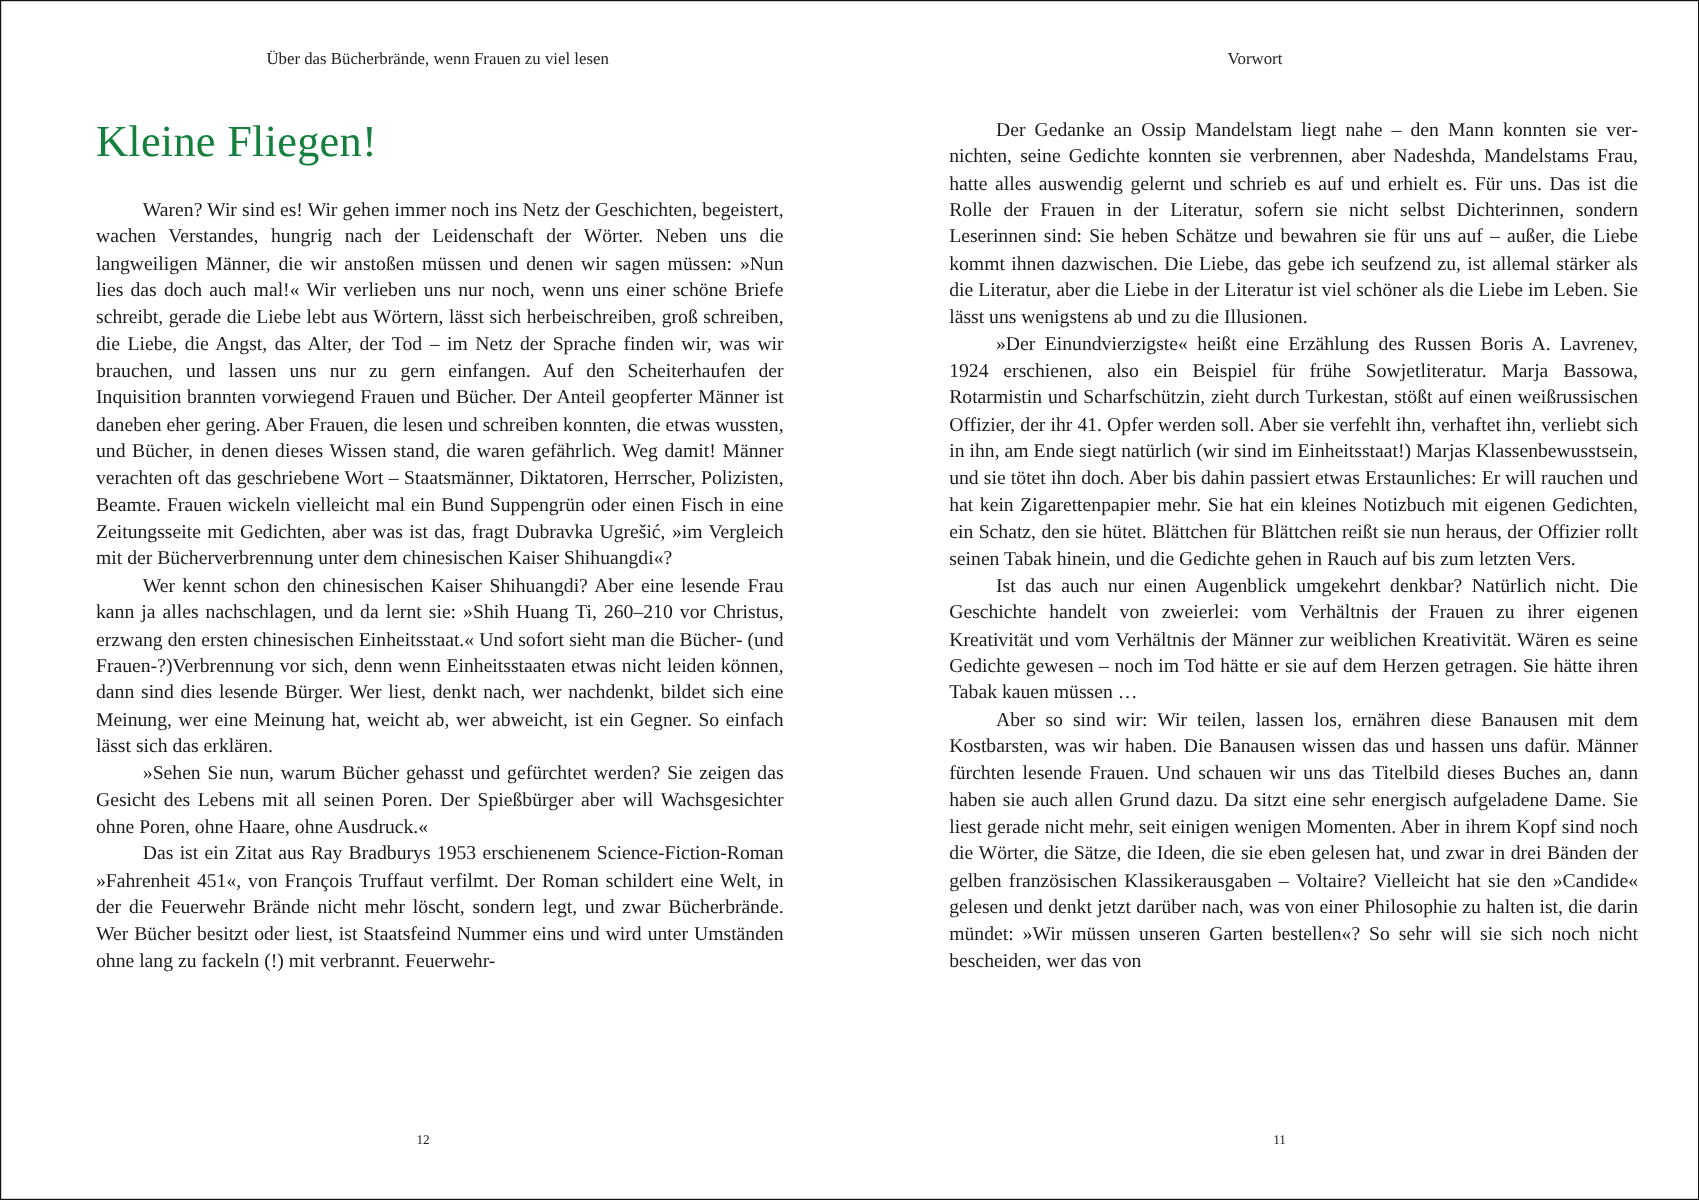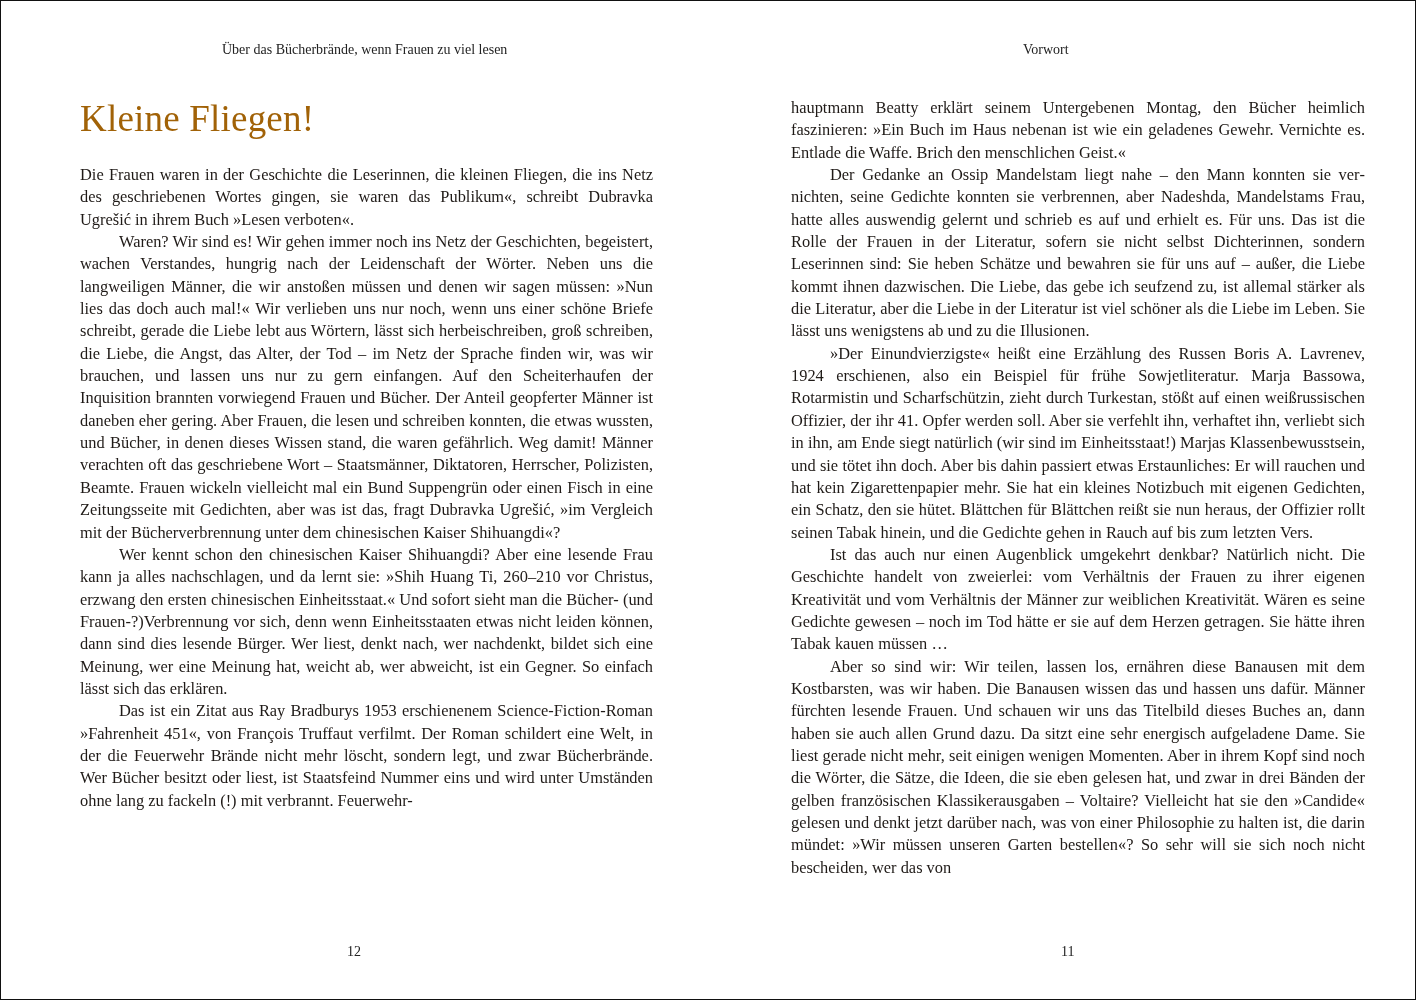--- a/index.html
+++ b/index.html
@@ -19,63 +19,62 @@
   .running-head {
     position: absolute; top: 41px; left: 0; width: 100%;
     font-family: "Liberation Serif", serif; font-size: 14px; color: #222;
   }
   .page.left .running-head { left: 0; width: 707px; text-align: center; padding-left: 0; }
   .page.left .running-head span { position: absolute; left: 221px; }
   .page.right .running-head span { position: absolute; left: 315px; }
   .chapter-title {
     position: absolute; left: 79px; top: 96px; margin: 0;
     font-family: "Liberation Serif", serif; font-weight: normal;
-    font-size: 37px; color: #a16207; letter-spacing: 0.2px;
+    font-size: 37px; color: #15803d; letter-spacing: 0.2px;
   }
   .textblock {
     position: absolute; width: 573px;
     font-family: "Liberation Serif", serif; font-size: 16.4px;
     line-height: 22.35px; text-align: justify; hyphens: manual;
   }
   .page.left .textblock { left: 79px; top: 163px; }
   .page.right .textblock { left: 83px; top: 96px; width: 574px; }
   .textblock p { margin: 0; text-indent: 39px; }
   .textblock p.noindent { text-indent: 0; }
   .folio {
     position: absolute; top: 943px;
-    font-family: "Liberation Serif", serif; font-size: 14px; color: #222;
+    font-family: "Liberation Serif", serif; font-size: 11px; color: #222;
   }
   .page.left .folio { left: 346px; }
   .page.right .folio { left: 353px; }
 </style>
 </head>
 <body>
 
 <div class="spread">
 
   <div class="page left">
     <div class="running-head">
       <span>Über das Bücherbrände, wenn Frauen zu viel lesen</span>
     </div>
     <h1 class="chapter-title">Kleine Fliegen!</h1>
     <div class="textblock">
-      <p class="noindent">Die Frauen waren in der Geschichte die Leserinnen, die kleinen Fliegen, die ins Netz des geschriebenen Wortes gingen, sie waren das Publikum«, schreibt Du­bravka Ugrešić in ihrem Buch »Lesen verboten«.</p>
       <p>Waren? Wir sind es! Wir gehen immer noch ins Netz der Geschichten, be­geistert, wachen Verstandes, hungrig nach der Leidenschaft der Wörter. Neben uns die langweiligen Männer, die wir anstoßen müssen und denen wir sagen müssen: »Nun lies das doch auch mal!« Wir verlieben uns nur noch, wenn uns einer schöne Briefe schreibt, gerade die Liebe lebt aus Wörtern, lässt sich herbei­schreiben, groß schreiben, die Liebe, die Angst, das Alter, der Tod – im Netz der Sprache finden wir, was wir brauchen, und lassen uns nur zu gern einfangen. Auf den Scheiterhaufen der Inquisition brannten vorwiegend Frauen und Bücher. Der Anteil geopferter Männer ist daneben eher gering. Aber Frauen, die lesen und schreiben konnten, die etwas wussten, und Bücher, in denen dieses Wissen stand, die waren gefährlich. Weg damit! Männer verachten oft das geschriebe­ne Wort – Staatsmänner, Diktatoren, Herrscher, Polizisten, Beamte. Frauen wickeln vielleicht mal ein Bund Suppengrün oder einen Fisch in eine Zeitungs­seite mit Gedichten, aber was ist das, fragt Dubravka Ugrešić, »im Vergleich mit der Bücherverbrennung unter dem chinesischen Kaiser Shihuangdi«?</p>
       <p>Wer kennt schon den chinesischen Kaiser Shihuangdi? Aber eine lesende Frau kann ja alles nachschlagen, und da lernt sie: »Shih Huang Ti, 260–210 vor Christus, erzwang den ersten chinesischen Einheitsstaat.« Und sofort sieht man die Bücher- (und Frauen-?)Verbrennung vor sich, denn wenn Einheitsstaaten etwas nicht leiden können, dann sind dies lesende Bürger. Wer liest, denkt nach, wer nachdenkt, bildet sich eine Meinung, wer eine Meinung hat, weicht ab, wer abweicht, ist ein Gegner. So einfach lässt sich das erklären.</p>
+      <p>»Sehen Sie nun, warum Bücher gehasst und gefürchtet werden? Sie zei­gen das Gesicht des Lebens mit all seinen Poren. Der Spießbürger aber will Wachsgesichter ohne Poren, ohne Haare, ohne Ausdruck.«</p>
       <p>Das ist ein Zitat aus Ray Bradburys 1953 erschienenem Science-Fiction-Roman »Fahrenheit 451«, von François Truffaut verfilmt. Der Roman schildert eine Welt, in der die Feuerwehr Brände nicht mehr löscht, sondern legt, und zwar Bücherbrände. Wer Bücher besitzt oder liest, ist Staatsfeind Nummer eins und wird unter Umständen ohne lang zu fackeln (!) mit verbrannt. Feuerwehr-</p>
     </div>
     <div class="folio">12</div>
   </div>
 
   <div class="page right">
     <div class="running-head">
       <span>Vorwort</span>
     </div>
     <div class="textblock">
-      <p class="noindent">hauptmann Beatty erklärt seinem Untergebenen Montag, den Bücher heimlich faszinieren: »Ein Buch im Haus nebenan ist wie ein geladenes Gewehr. Vernich­te es. Entlade die Waffe. Brich den menschlichen Geist.«</p>
       <p>Der Gedanke an Ossip Mandelstam liegt nahe – den Mann konnten sie ver­nichten, seine Gedichte konnten sie verbrennen, aber Nadeshda, Mandelstams Frau, hatte alles auswendig gelernt und schrieb es auf und erhielt es. Für uns. Das ist die Rolle der Frauen in der Literatur, sofern sie nicht selbst Dichterinnen, sondern Leserinnen sind: Sie heben Schätze und bewahren sie für uns auf – au­ßer, die Liebe kommt ihnen dazwischen. Die Liebe, das gebe ich seufzend zu, ist allemal stärker als die Literatur, aber die Liebe in der Literatur ist viel schöner als die Liebe im Leben. Sie lässt uns wenigstens ab und zu die Illusionen.</p>
       <p>»Der Einundvierzigste« heißt eine Erzählung des Russen Boris A. Lavre­nev, 1924 erschienen, also ein Beispiel für frühe Sowjetliteratur. Marja Bassowa, Rotarmistin und Scharfschützin, zieht durch Turkestan, stößt auf einen weiß­russischen Offizier, der ihr 41. Opfer werden soll. Aber sie verfehlt ihn, verhaftet ihn, verliebt sich in ihn, am Ende siegt natürlich (wir sind im Einheitsstaat!) Marjas Klassenbewusstsein, und sie tötet ihn doch. Aber bis dahin passiert et­was Erstaunliches: Er will rauchen und hat kein Zigarettenpapier mehr. Sie hat ein kleines Notizbuch mit eigenen Gedichten, ein Schatz, den sie hütet. Blätt­chen für Blättchen reißt sie nun heraus, der Offizier rollt seinen Tabak hinein, und die Gedichte gehen in Rauch auf bis zum letzten Vers.</p>
       <p>Ist das auch nur einen Augenblick umgekehrt denkbar? Natürlich nicht. Die Geschichte handelt von zweierlei: vom Verhältnis der Frauen zu ihrer eige­nen Kreativität und vom Verhältnis der Männer zur weiblichen Kreativität. Wä­ren es seine Gedichte gewesen – noch im Tod hätte er sie auf dem Herzen getra­gen. Sie hätte ihren Tabak kauen müssen …</p>
       <p>Aber so sind wir: Wir teilen, lassen los, ernähren diese Banausen mit dem Kostbarsten, was wir haben. Die Banausen wissen das und hassen uns dafür. Männer fürchten lesende Frauen. Und schauen wir uns das Titelbild dieses Bu­ches an, dann haben sie auch allen Grund dazu. Da sitzt eine sehr energisch auf­geladene Dame. Sie liest gerade nicht mehr, seit einigen wenigen Momenten. Aber in ihrem Kopf sind noch die Wörter, die Sätze, die Ideen, die sie eben gele­sen hat, und zwar in drei Bänden der gelben französischen Klassikerausgaben – Voltaire? Vielleicht hat sie den »Candide« gelesen und denkt jetzt darüber nach, was von einer Philosophie zu halten ist, die darin mündet: »Wir müssen unse­ren Garten bestellen«? So sehr will sie sich noch nicht bescheiden, wer das von</p>
     </div>
     <div class="folio">11</div>
   </div>
 
 </div>
 

